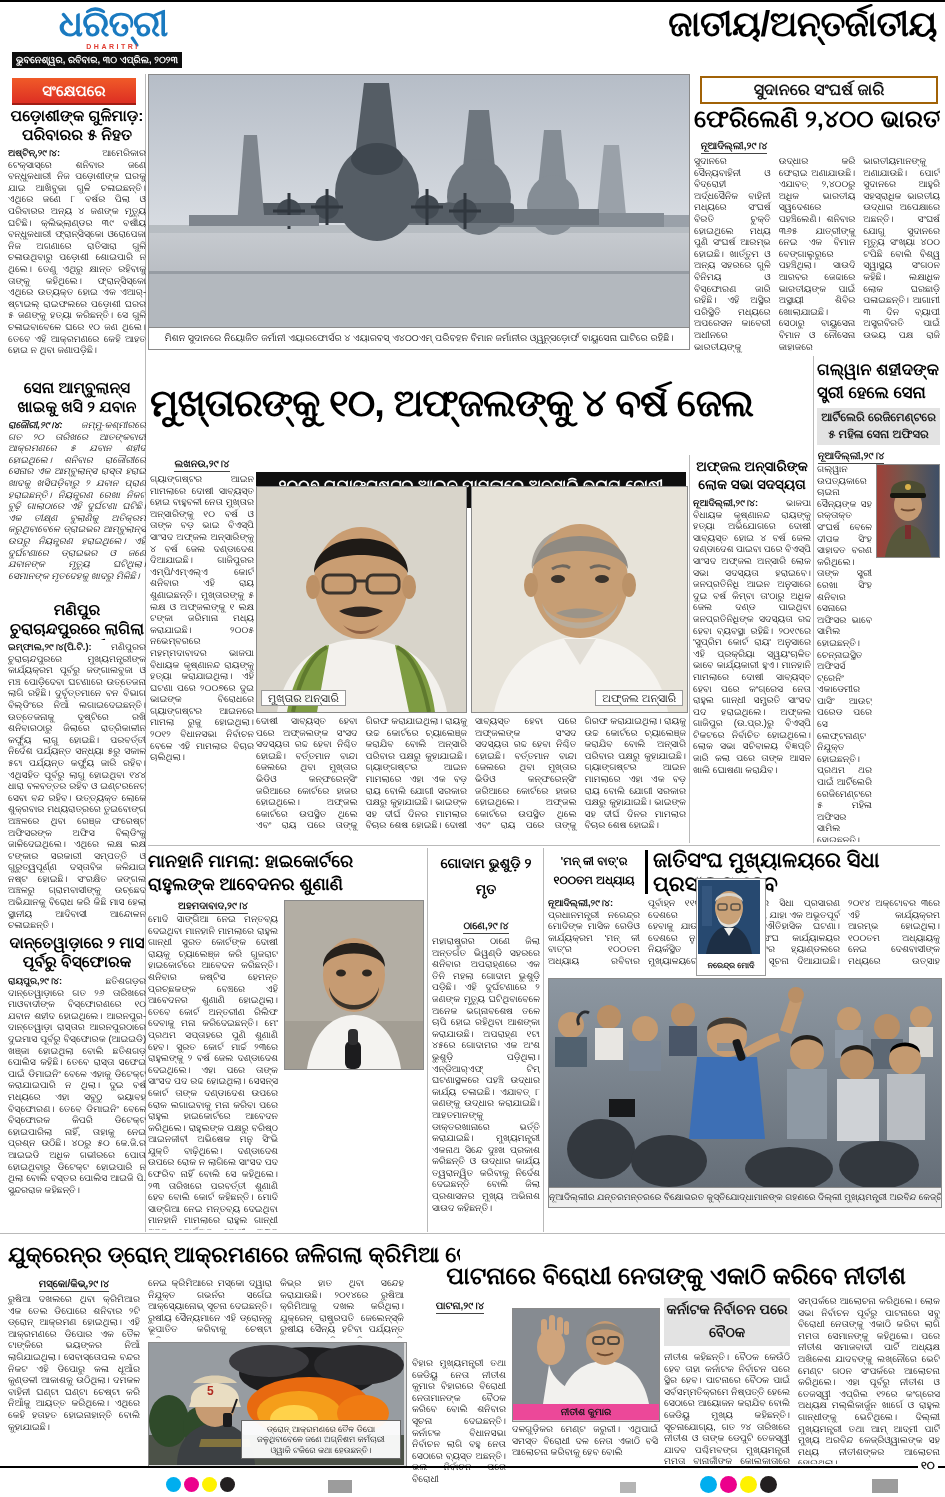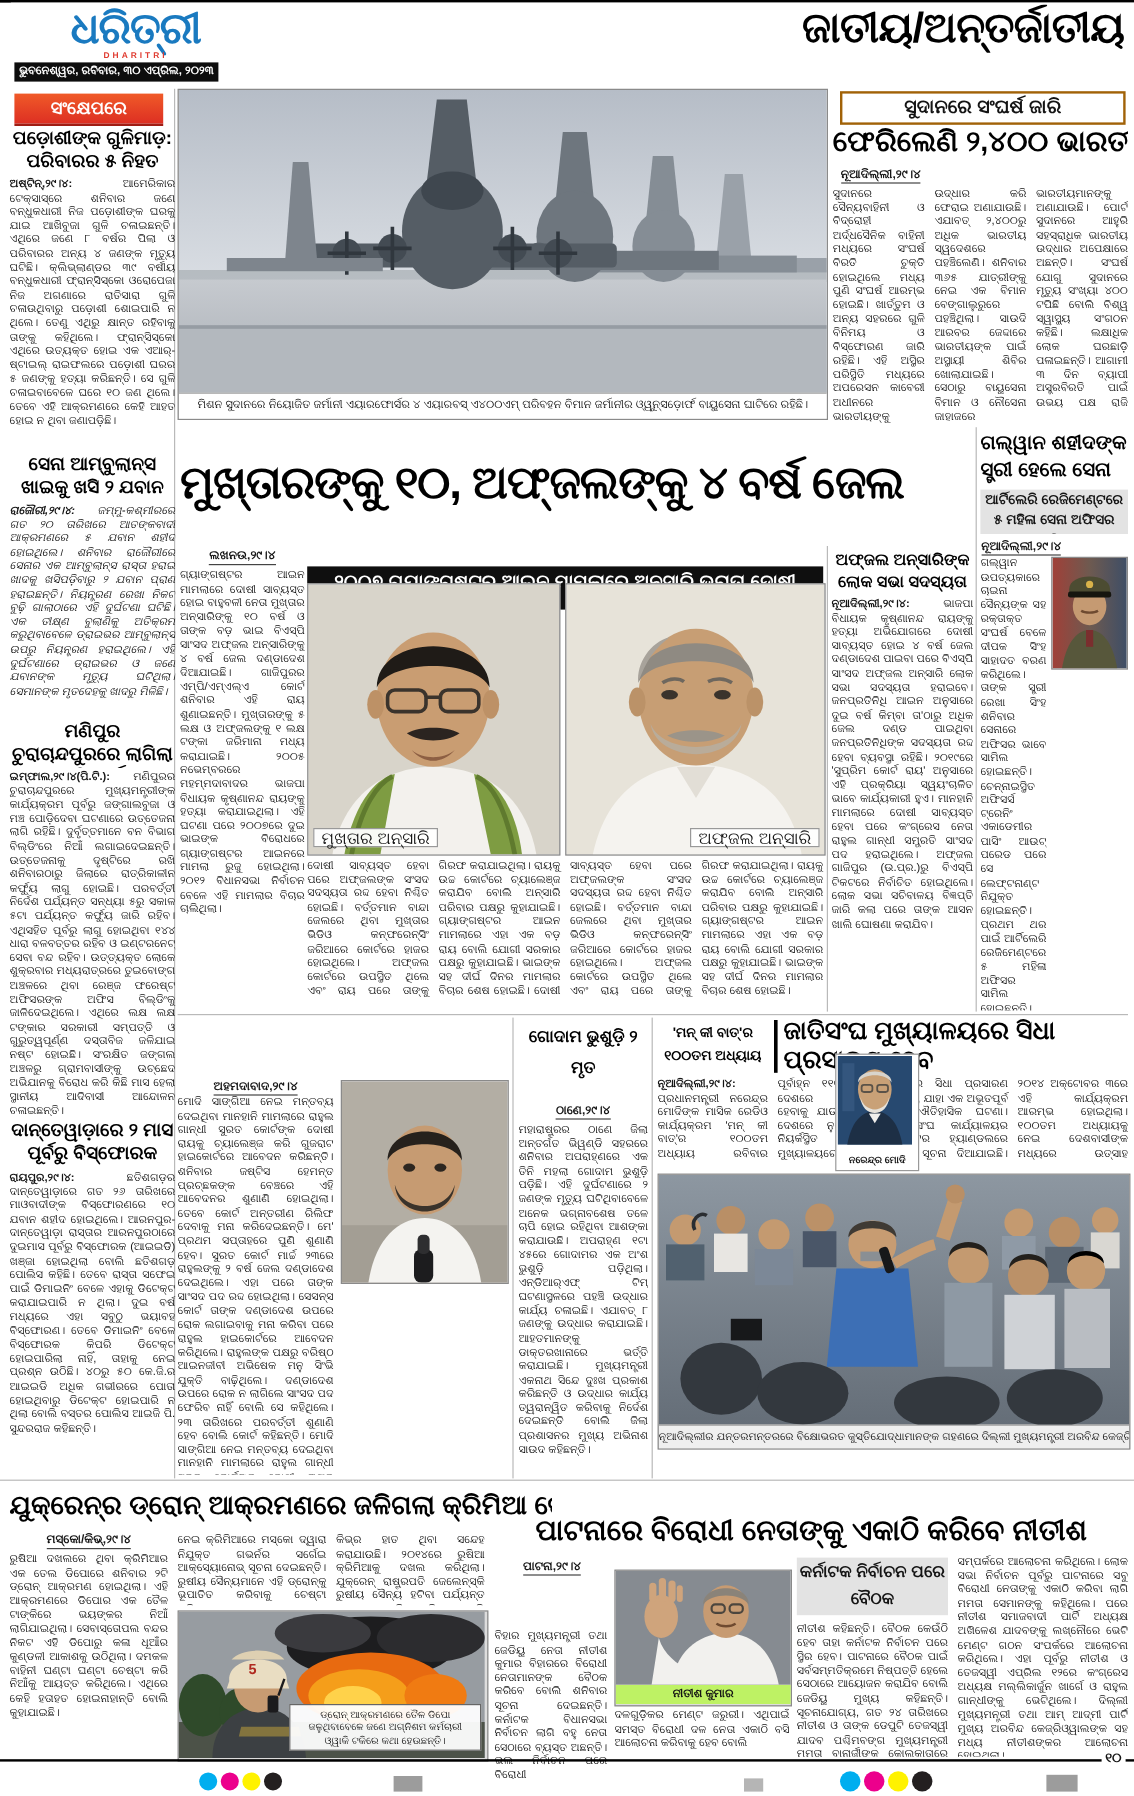--- a/index.html
+++ b/index.html
@@ -22,23 +22,23 @@
   .dateline{font-weight:800;font-size:10px;text-align:center;}
   .dateline span{display:inline-block;border-bottom:1px solid #444;padding-bottom:1px;}
   
   .kicker-box{border:2px solid #a16207;font-weight:800;font-size:16px;text-align:center;line-height:24px;overflow:hidden;}
   .hl{font-weight:800;color:#000;overflow:hidden;}
   .black-bar{background:#0f0f0f;color:#fff;font-weight:800;font-size:16px;text-align:center;line-height:28px;overflow:hidden;}
   .gray-box{background:#e3e3e3;font-weight:800;text-align:center;overflow:hidden;}
   .photo{border:1px solid #8a8a8a;overflow:hidden;background:#ddd;}
   .photo svg{display:block;}
   .pcap{font-size:9.5px;text-align:center;line-height:19px;overflow:hidden;white-space:nowrap;}
-  .plabel{position:absolute;background:rgba(255,255,255,.95);border:1px solid #999;font-size:14px;
+  .plabel{position:absolute;background:rgba(255,255,255,.95);border:1px solid #999;font-size:11px;
           padding:1px 6px;line-height:12px;white-space:nowrap;}
-  .caption-bar{background:#bef264;font-size:9.5px;font-weight:700;text-align:center;line-height:16px;overflow:hidden;}
+  .caption-bar{background:#ec4899;font-size:9.5px;font-weight:700;text-align:center;line-height:16px;overflow:hidden;}
   .cols3{column-count:3;column-gap:8px;column-fill:auto;}
   .cols4{column-count:4;column-gap:8px;column-fill:auto;}
   .fire-cap{position:absolute;background:rgba(255,255,255,.94);border:1px solid #666;font-size:8.4px;
             line-height:10.5px;text-align:center;padding:3px 5px;overflow:hidden;}
   .pgnum{position:absolute;background:#fff;font-size:11px;font-weight:700;padding:0 3px;}
   .regdot{position:absolute;width:15px;height:15px;border-radius:50%;}
   .regsq{position:absolute;background:#9c9c9c;}
 </style>
 </head>
 <body>
@@ -226,20 +226,21 @@
         <circle cx="31" cy="22" r="3" fill="#d8b24a"></circle>
         <path d="M24,44 C27,46 35,46 38,44" stroke="#6e4a30" stroke-width="2" fill="none"></path>
         <rect x="28" y="60" width="6" height="14" fill="#7a2e2e"></rect>
       </svg>
     </div>
     <div class="body" style="height:378px;">ଗଲ୍‌ୱାନ ଉପତ୍ୟକାରେ ଚାଇନା ସୈନ୍ୟଙ୍କ ସହ ରକ୍ତାକ୍ତ ସଂଘର୍ଷ ବେଳେ ଦୀପକ ସିଂହ ସାହାଦତ ବରଣ କରିଥିଲେ। ତାଙ୍କ ସ୍ତ୍ରୀ ରେଖା ସିଂହ ଶନିବାର ସେନାରେ ଅଫିସର ଭାବେ ସାମିଲ ହୋଇଛନ୍ତି। ଚେନ୍ନାଇସ୍ଥିତ ଅଫିସର୍ସ ଟ୍ରେନିଂ ଏକାଡେମୀର ପାସିଂ ଆଉଟ୍ ପରେଡ ପରେ ସେ ଲେଫ୍ଟନାଣ୍ଟ ନିଯୁକ୍ତ ହୋଇଛନ୍ତି। ପ୍ରଥମ ଥର ପାଇଁ ଆର୍ଟିଲେରି ରେଜିମେଣ୍ଟରେ ୫ ମହିଳା ଅଫିସର ସାମିଲ ହୋଇଛନ୍ତି। ସେମାନଙ୍କ ମଧ୍ୟରୁ ୩ ଜଣ ଚାଇନା ସୀମାବର୍ତ୍ତୀ ଅଞ୍ଚଳରେ ଓ ୨ ଜଣ ପାକିସ୍ତାନ ସୀମାବର୍ତ୍ତୀ ଅଞ୍ଚଳରେ ନିଯୁକ୍ତ ହେବେ। ଗଲ୍‌ୱାନ ସଂଘର୍ଷରେ ସ୍ୱାମୀଙ୍କ ସାହାଦତ ପରେ ରେଖା ସେନାରେ ଯୋଗ ଦେବାକୁ ନିଷ୍ପତ୍ତି ନେଇଥିଲେ। ତାଙ୍କ ସାହସିକତାକୁ ସେନା ମୁଖ୍ୟ ପ୍ରଶଂସା କରିଛନ୍ତି। ଅନ୍ୟ ଶହୀଦ ପରିବାରଙ୍କ ପାଇଁ ସେ ପ୍ରେରଣା ପାଲଟିଛନ୍ତି ବୋଲି ସେନା ପକ୍ଷରୁ କୁହାଯାଇଛି। ଗଲ୍‌ୱାନ ଉପତ୍ୟକାରେ ଚାଇନା ସୈନ୍ୟଙ୍କ ସହ ରକ୍ତାକ୍ତ ସଂଘର୍ଷ ବେଳେ ଦୀପକ ସିଂହ ସାହାଦତ ବରଣ କରିଥିଲେ। ତାଙ୍କ ସ୍ତ୍ରୀ ରେଖା ସିଂହ ଶନିବାର ସେନାରେ ଅଫିସର ଭାବେ ସାମିଲ ହୋଇଛନ୍ତି। ଚେନ୍ନାଇସ୍ଥିତ ଅଫିସର୍ସ ଟ୍ରେନିଂ ଏକାଡେମୀର ପାସିଂ ଆଉଟ୍ ପରେଡ ପରେ ସେ ଲେଫ୍ଟନାଣ୍ଟ ନିଯୁକ୍ତ ହୋଇଛନ୍ତି। ପ୍ରଥମ ଥର ପାଇଁ ଆର୍ଟିଲେରି ରେଜିମେଣ୍ଟରେ ୫ ମହିଳା ଅଫିସର ସାମିଲ ହୋଇଛନ୍ତି। ସେମାନଙ୍କ ମଧ୍ୟରୁ ୩ ଜଣ ଚାଇନା ସୀମାବର୍ତ୍ତୀ ଅଞ୍ଚଳରେ ଓ ୨ ଜଣ ପାକିସ୍ତାନ ସୀମାବର୍ତ୍ତୀ ଅଞ୍ଚଳରେ ନିଯୁକ୍ତ ହେବେ। ଗଲ୍‌ୱାନ ସଂଘର୍ଷରେ ସ୍ୱାମୀଙ୍କ ସାହାଦତ ପରେ ରେଖା ସେନାରେ ଯୋଗ ଦେବାକୁ ନିଷ୍ପତ୍ତି ନେଇଥିଲେ। ତାଙ୍କ ସାହସିକତାକୁ ସେନା ମୁଖ୍ୟ ପ୍ରଶଂସା କରିଛନ୍ତି। ଅନ୍ୟ ଶହୀଦ ପରିବାରଙ୍କ ପାଇଁ ସେ ପ୍ରେରଣା ପାଲଟିଛନ୍ତି ବୋଲି ସେନା ପକ୍ଷରୁ କୁହାଯାଇଛି।</div>
   </div>
 
   <div class="abs hairline" style="left:148px;top:845px;width:792px;height:1px;"></div>
 
+  <div class="abs hl" style="left:148px;top:850px;width:276px;height:46px;font-size:17.5px;line-height:23px;">ମାନହାନି ମାମଲା: ହାଇକୋର୍ଟରେ ରାହୁଲଙ୍କ ଆବେଦନର ଶୁଣାଣି</div>
   <div class="abs" style="left:148px;top:900px;width:276px;height:332px;">
     <div class="photo" style="float:right;width:138px;height:168px;margin:0 0 4px 6px;">
       <svg width="138" height="168" viewBox="0 0 138 168">
         <rect width="138" height="168" fill="#b3aea4"></rect>
         <rect y="120" width="138" height="48" fill="#a39e94"></rect>
         <path d="M22,168 C28,128 50,114 69,114 C88,114 110,128 116,168 Z" fill="#f4f3f0"></path>
         <ellipse cx="69" cy="74" rx="31" ry="37" fill="#c69b72"></ellipse>
         <path d="M38,66 C38,34 100,34 100,66 C92,48 46,48 38,66 Z" fill="#26211c"></path>
         <path d="M44,86 C50,110 88,110 94,86 C92,116 46,116 44,86 Z" fill="#3a332b"></path>
         <ellipse cx="56" cy="72" rx="5" ry="3.5" fill="#2c2620"></ellipse>

